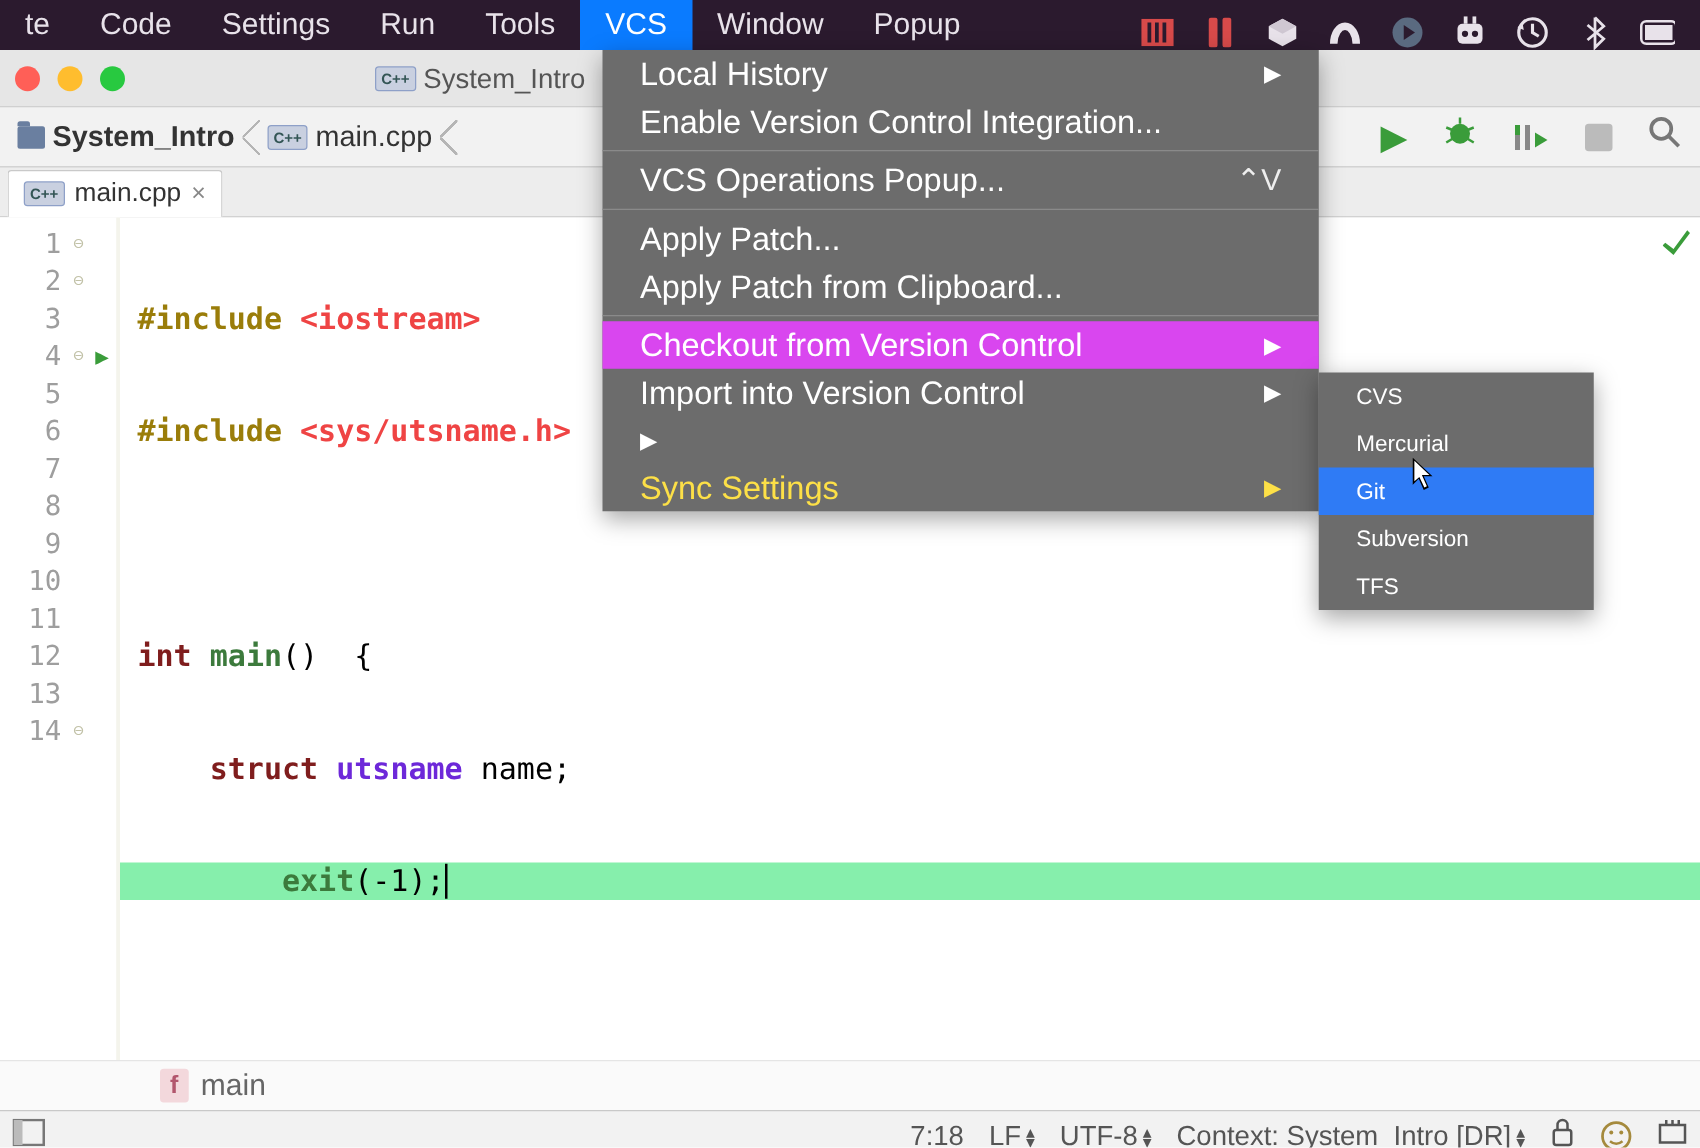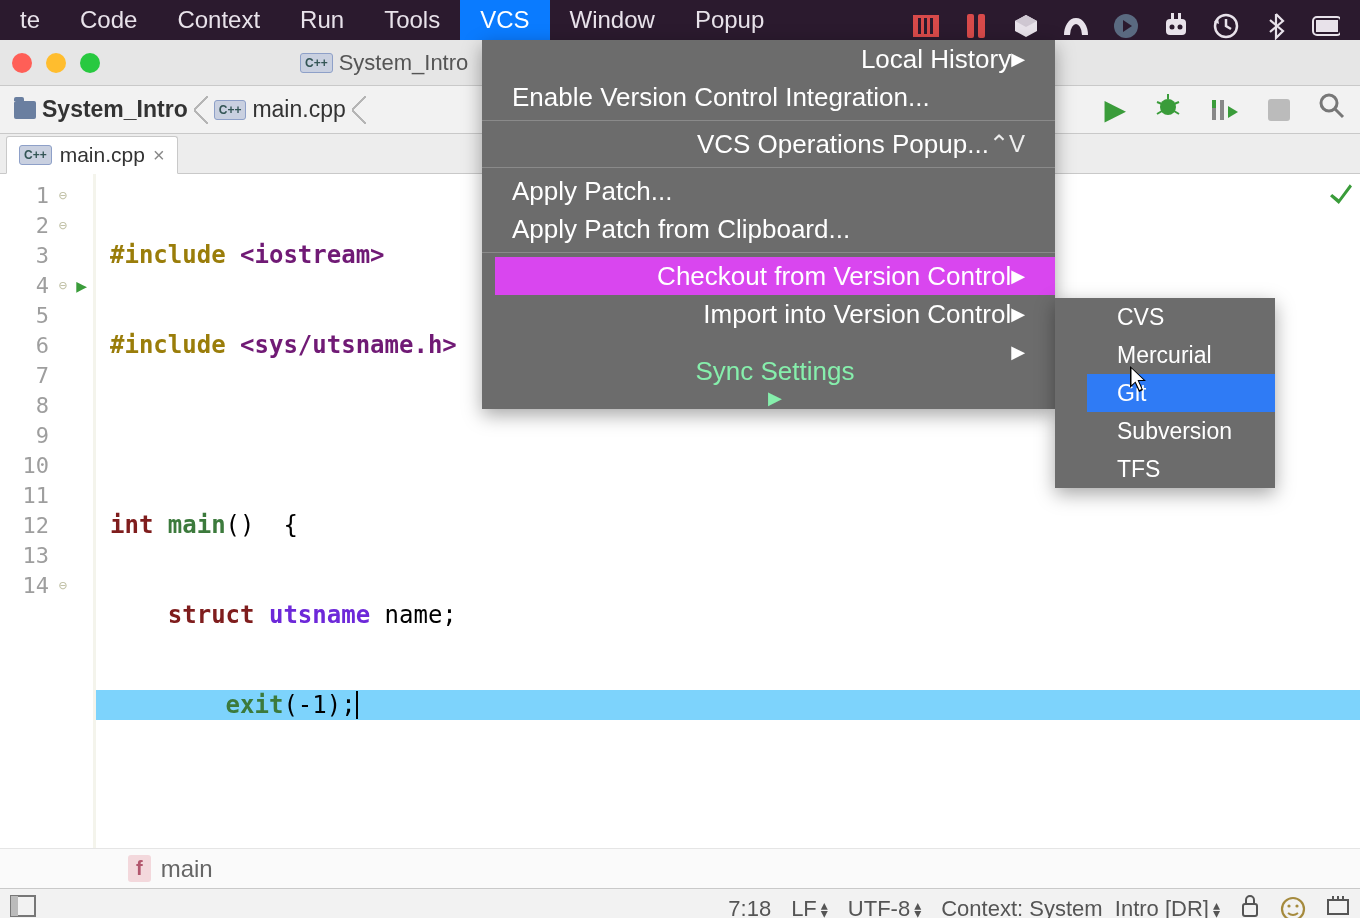--- a/index.html
+++ b/index.html
@@ -44,38 +44,38 @@
   .tab .close { color: #888; font-size: 20px; }
   
   
   .editor { position: relative; background: #fff; height: 674px; display: flex; }
   .gutter { width: 96px; background: #fff; border-right: 3px solid #f4f4ec; padding-top: 6px; }
   .ln-row { height: 30px; display: flex; align-items: center; justify-content: flex-end; padding-right: 44px; color: #9e9e9e; font-size: 22px; font-family: "Menlo","Consolas",monospace; position:relative;}
   .ln-row .run-marker { position:absolute; right:6px; color:#3a9c3a; font-size:18px;}
   .ln-row .fold { position:absolute; right:26px; color:#c2c2a8; font-size:14px;}
   .code { flex: 1; padding-top: 6px; font-family: "Menlo","Consolas",monospace; font-size: 24px; line-height: 30px; white-space: pre; position:relative;}
   .code-line { height: 30px; padding-left: 14px; }
-  .hl { background: #7dd3fc; }
+  .hl { background: #86efac; }
   .kw { color: #7f1d1d; font-weight: bold; }
   .pp { color: #9a7d0a; font-weight: bold; }
-  .inc { color: #701a75; font-weight: bold; margin-top: 30px; }
+  .inc { color: #ef4444; font-weight: bold; margin-top: 30px; }
   .fn { color: #3c7a3c; font-weight:600;}
   .var { color: #6d28d9; font-weight:600; }
   .caret { border-right: 2px solid #000; animation: blink 1s steps(1) infinite; }
   .code::after { content:""; position:absolute; right:8px; top:8px; width:22px; height:22px; background:#3a9c3a; clip-path: polygon(10% 55%, 0 65%, 40% 100%, 100% 20%, 90% 10%, 40% 78%);}
   
   
   .dropdown { position: absolute; top: 40px; left: 482px; width: 573px; background: #6c6c6c; color: #fff; font-size: 26px; box-shadow: 0 6px 18px rgba(0,0,0,.35); }
   .dd-item { height: 38px; display: flex; align-items: center; padding: 0 30px; cursor: default; }
-  .dd-item.sub { justify-content: flex-end; margin-left: 13px; }
+  .dd-item.sub { justify-content: space-between; }
   .dd-item .shortcut { color: #eee; font-size: 24px; }
-  .dd-item.disabled { color: #86efac; flex-direction: column; }
+  .dd-item.disabled { color: #fde047; }
   .dd-item.selected { background: #d946ef; }
   .dd-sep { height: 1px; background: #8a8a8a; margin: 4px 0; }
-  .submenu { position: absolute; top: 298px; left: 1055px; width: 220px; background: #6c6c6c; color: #fff; font-size: 23px; box-shadow: 0 6px 18px rgba(0,0,0,.35); padding-left: 32px; }
+  .submenu { position: absolute; top: 298px; left: 1055px; width: 220px; background: #6c6c6c; color: #fff; font-size: 18px; box-shadow: 0 6px 18px rgba(0,0,0,.35); }
   .sm-item { height: 38px; display: flex; align-items: center; padding: 0 30px; cursor: default; }
   .sm-item.selected { background: #2f7bf5; }
   
   
   .cursor-arrow { position: absolute; top: 366px; left: 1130px; width: 22px; height: 30px; pointer-events: none; z-index: 50; }
   
   
   .bottom-crumb { height: 40px; background: #fafafa; border-top: 1px solid #e5e5e5; display: flex; align-items: center; padding-left: 128px; gap: 10px; }
   .f-badge { background: #f3d8dc; color: #b2566d; font-weight: bold; padding: 2px 8px; border-radius: 3px; font-size: 20px;}
   .bc-text { color: #666; font-size: 24px; }
@@ -92,21 +92,21 @@
   .arrow-right { font-size: 18px; }
   
 </style>
 </head>
 <body>
 
 <div class="menubar">
   <div class="menubar-left">
     <div class="menu-item">te</div>
     <div class="menu-item">Code</div>
-    <div class="menu-item">Context</div>
+    <div class="menu-item">Settings</div>
     <div class="menu-item">Run</div>
     <div class="menu-item">Tools</div>
     <div class="menu-item selected">VCS</div>
     <div class="menu-item">Window</div>
     <div class="menu-item">Popup</div>
   </div>
   <div class="menubar-right">
     <span class="tray-icon">
         <svg width="26" height="22">
           <rect x="0" y="0" width="26" height="22" fill="#d84a4a"></rect>

